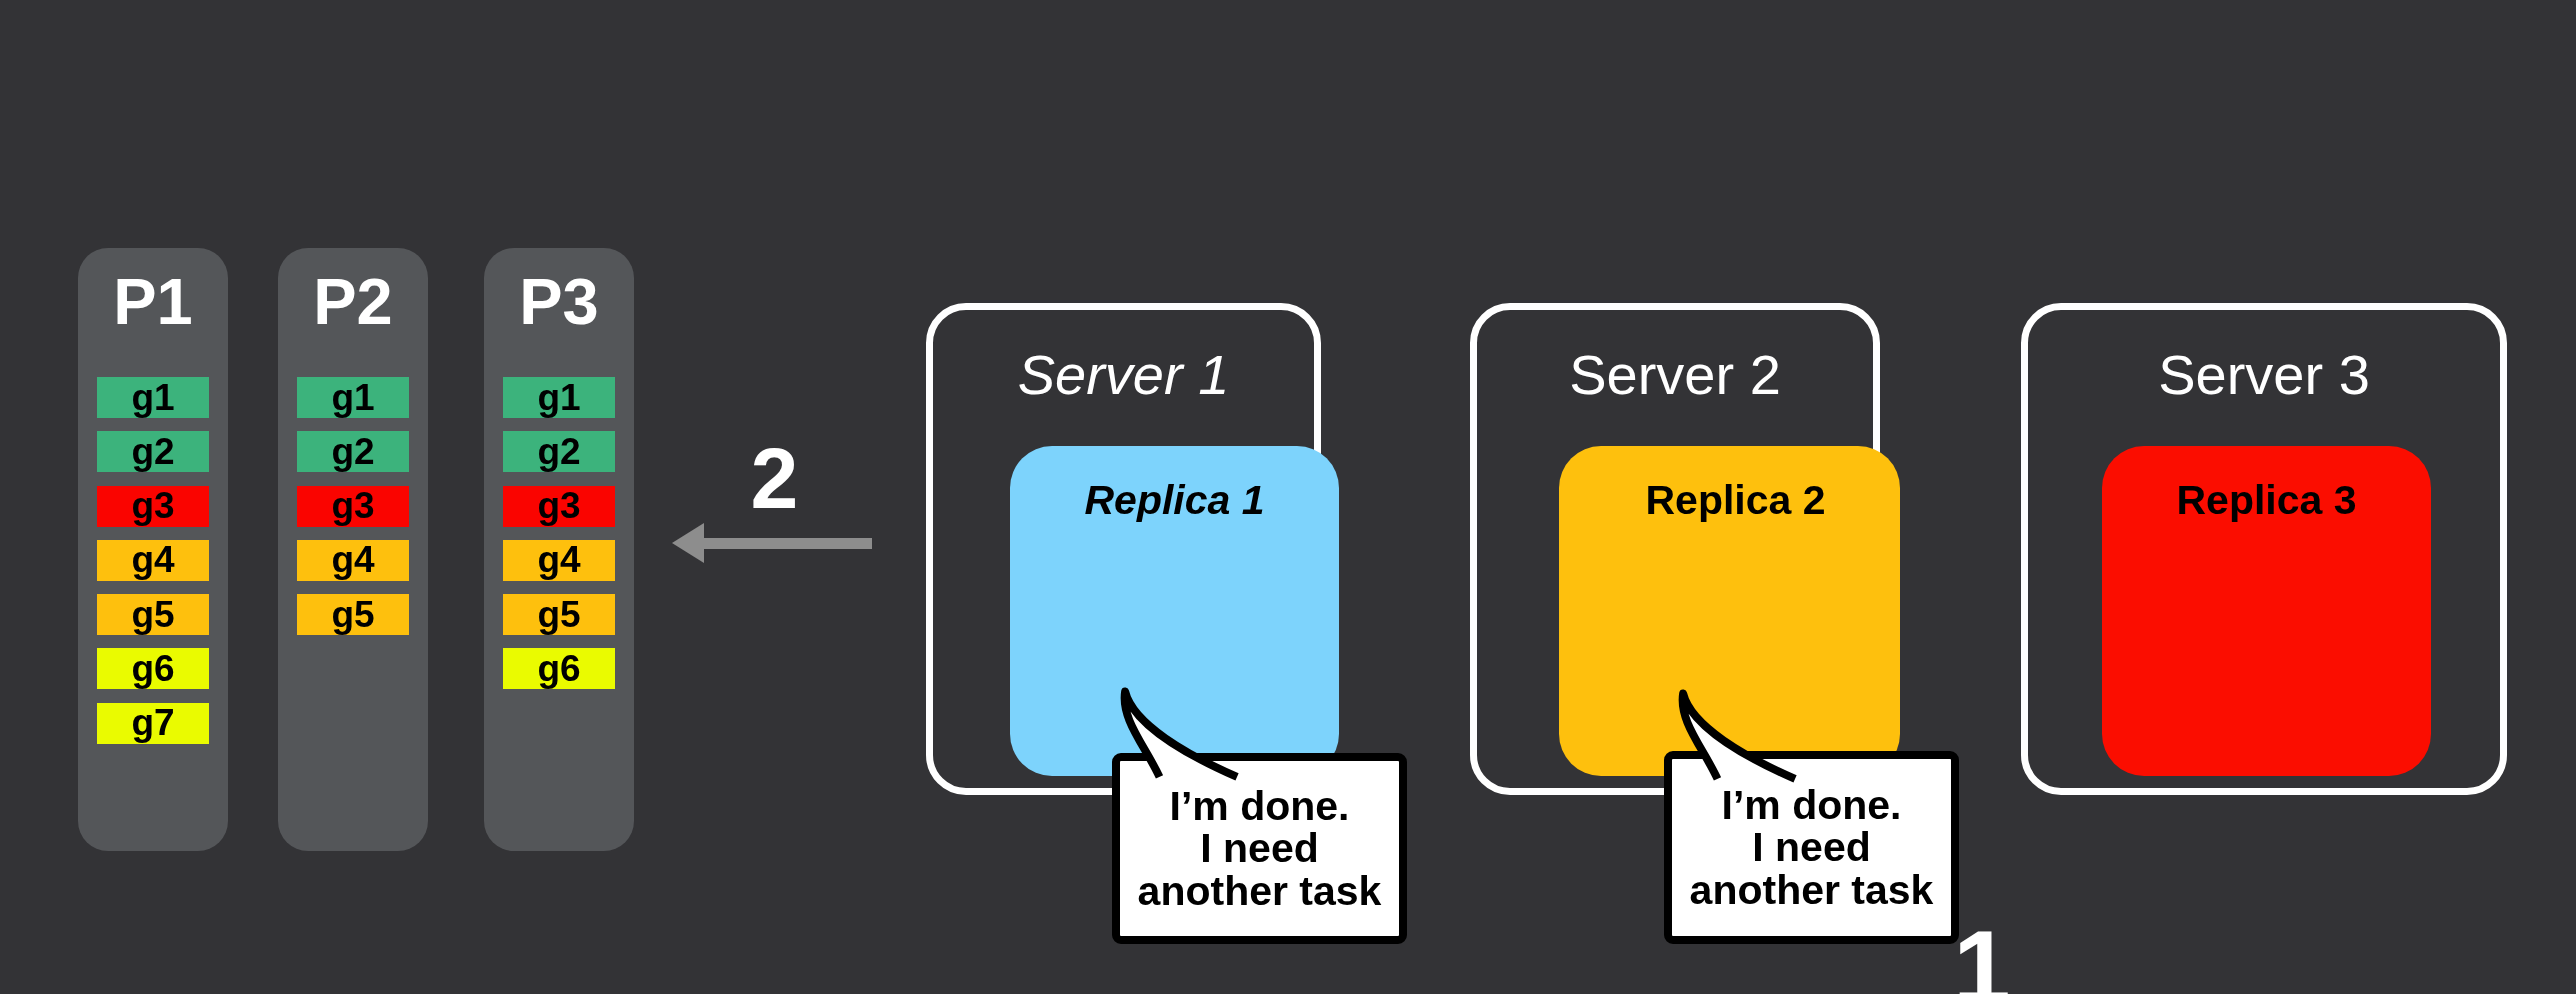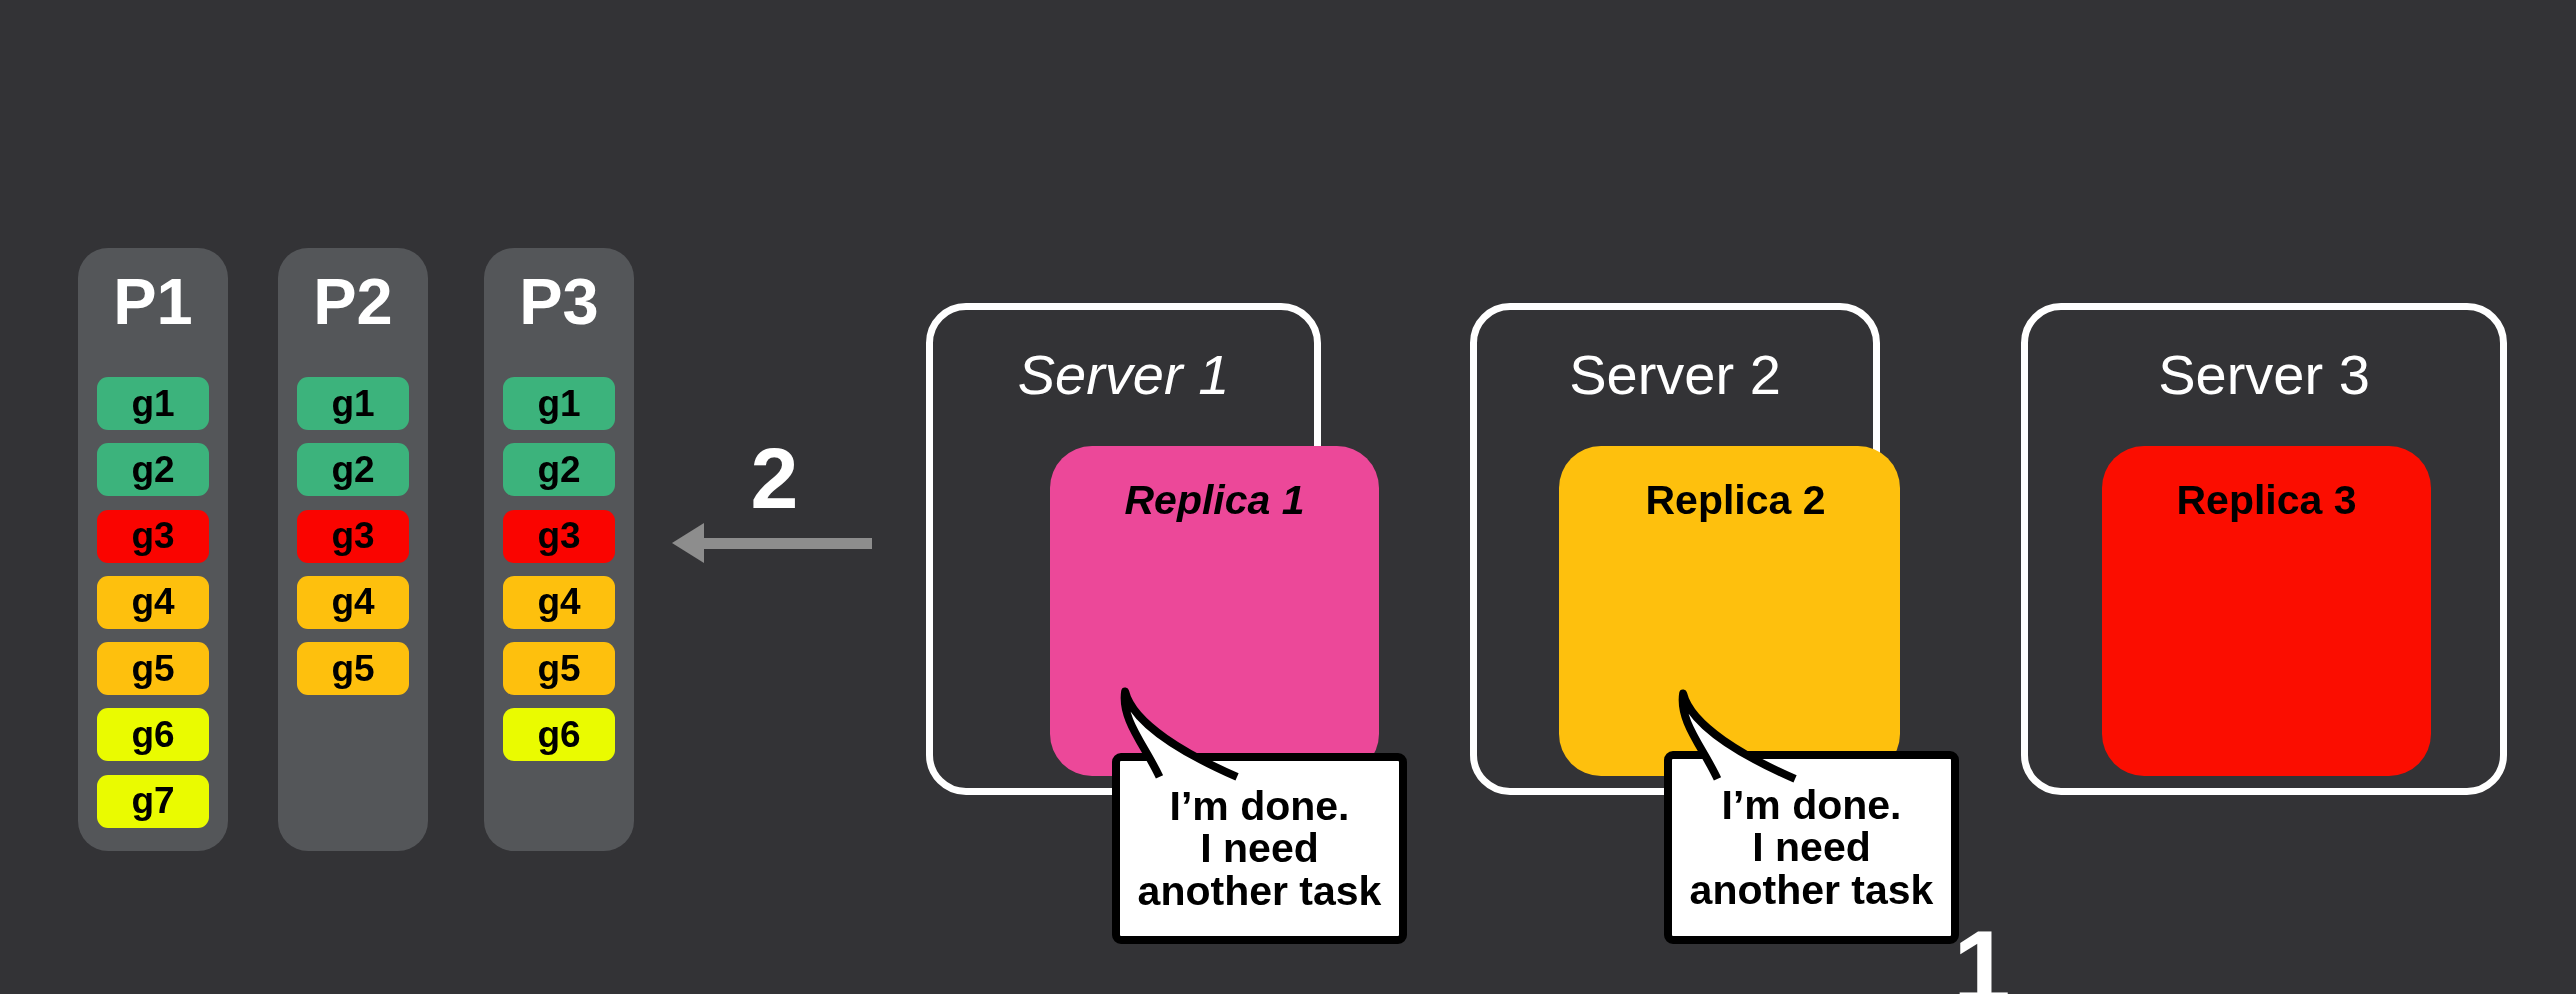--- a/index.html
+++ b/index.html
@@ -5,22 +5,22 @@
   html,body{margin:0;padding:0;background:#333336;}
   body{position:relative;width:2576px;height:994px;overflow:hidden;
        font-family:"Liberation Sans",sans-serif;}
 
   
   .partition{position:absolute;top:248px;height:603px;width:150px;
              background:#545659;border-radius:30px;}
   .ptitle{margin-top:21px;text-align:center;color:#fff;
           font-size:65px;font-weight:bold;line-height:1;}
   .tasks{position:absolute;top:129px;left:19.4px;right:19.4px;}
-  .task{height:53px;margin-bottom:13.3px;display:flex;align-items:center;
-        justify-content:center;color:#000;font-size:37px;font-weight:bold;border-radius:11px;}
+  .task{height:41px;margin-bottom:13.3px;display:flex;align-items:center;
+        justify-content:center;color:#000;font-size:37px;font-weight:bold;}
 
   
   .step-label{position:absolute;color:#fff;font-weight:bold;text-align:center;line-height:1;}
   #label-2{left:704px;top:435px;width:141px;font-size:86px;}
   #label-1{left:1929px;top:916px;width:106px;font-size:103px;}
   .arrow-line{position:absolute;left:698px;top:538px;width:174px;height:10.6px;background:#8D8D8D;}
   .arrow-head{position:absolute;left:672px;top:523px;width:0;height:0;
               border-top:20.3px solid transparent;border-bottom:20.3px solid transparent;
               border-right:32px solid #8D8D8D;}
 
@@ -76,21 +76,21 @@
       <div class="task" style="background: rgb(60, 179, 124);">g1</div>
       <div class="task" style="background: rgb(60, 179, 124);">g2</div>
       <div class="task" style="background: rgb(250, 4, 0);">g3</div>
       <div class="task" style="background: rgb(254, 192, 13);">g4</div>
       <div class="task" style="background: rgb(254, 192, 13);">g5</div>
       <div class="task" style="background: rgb(234, 251, 0);">g6</div>
     </div>
   </div>
 <div class="server" style="left: 926px; width: 395px; font-style: italic;">
     <div class="stitle">Server 1</div>
-    <div class="replica" style="left: 77px; background: #ec4899; margin-left: 40px;">
+    <div class="replica" style="left: 77px; background: #7dd3fc;">
       <div class="rtitle">Replica 1</div>
     </div>
   </div>
 <div class="bubble" style="left: 1112px; top: 753px; height: 191px;">
     <div class="bubble-text">I’m done.<br>I need<br>another task</div>
   </div>
 <svg class="tail" width="150" height="104" viewBox="0 0 170 118" style="left: 1103px; top: 680px;">
     <path d="M 64,110 C 48,75 20,45 25,13 C 34,50 95,85 152,110" fill="#ffffff" stroke="#000000" stroke-width="9" stroke-linejoin="round"></path>
   </svg>
 <div class="server" style="left: 1470px; width: 410px;">

